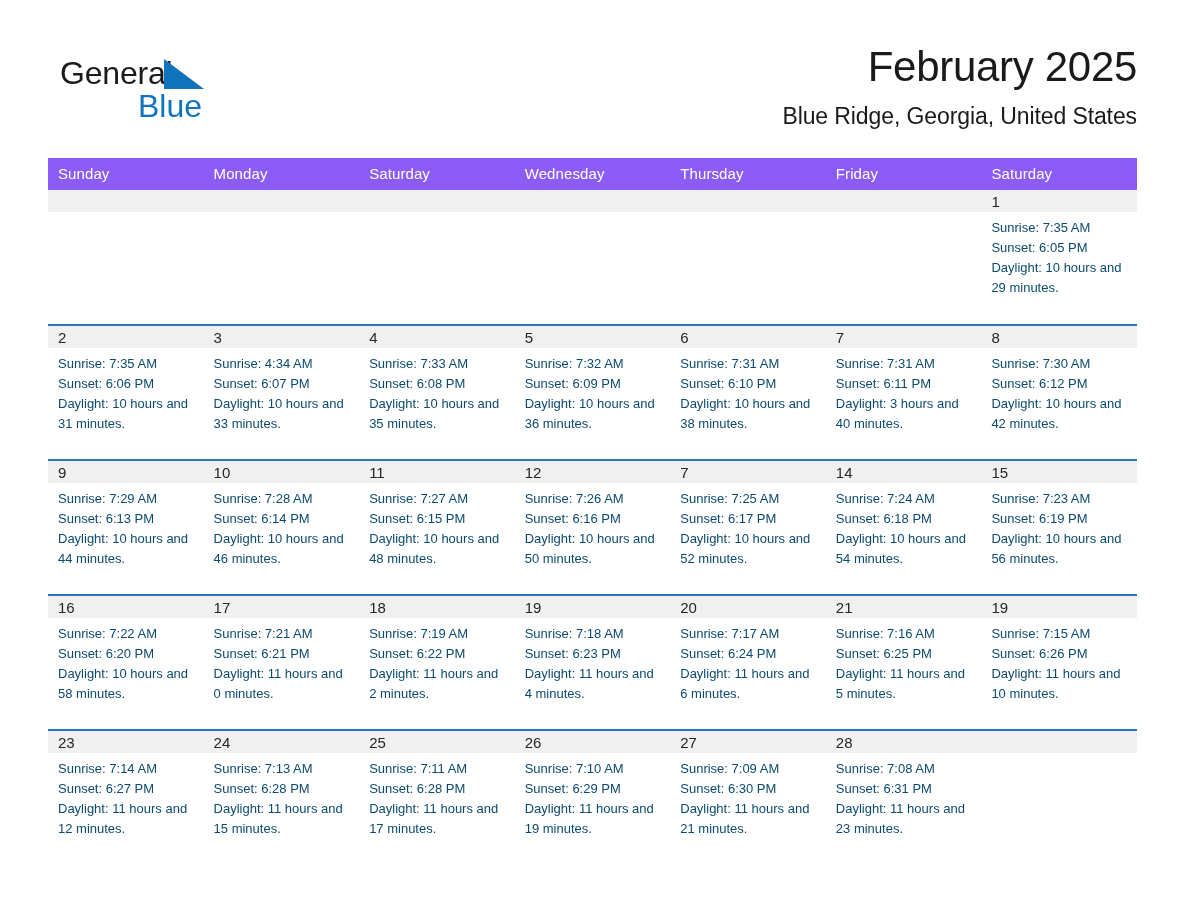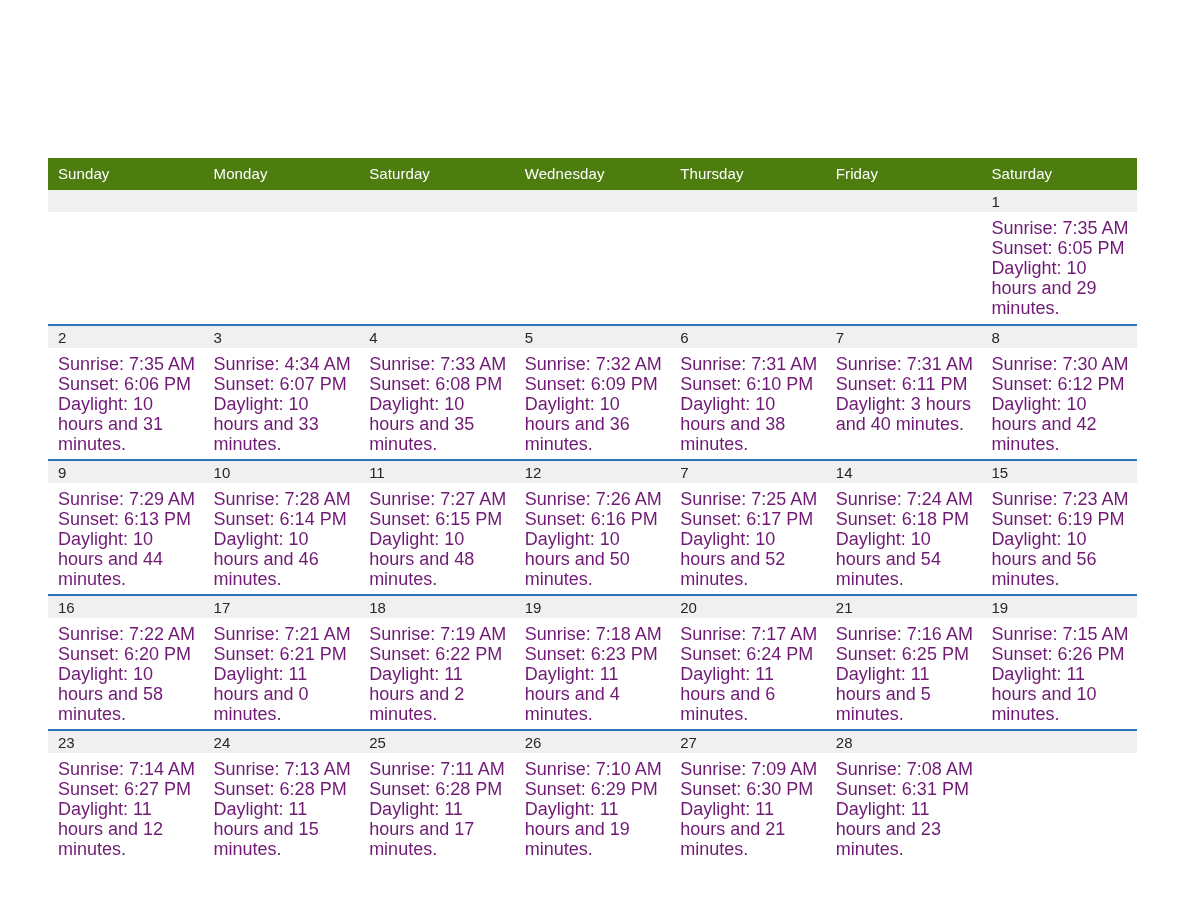--- a/index.html
+++ b/index.html
@@ -89,21 +89,21 @@
     position: absolute;
     left: 48px;
     top: 158px;
     width: 1089px;
     border-collapse: collapse;
     table-layout: fixed;
   }
   .calendar col { width: 155.57px; }
 
   .calendar thead th {
-    background: #4d7c0f;
+    background: #8b5cf6;
     color: #ffffff;
     font-size: 15px;
     font-weight: 400;
     text-align: left;
     padding: 7px 0 8px 10px;
     height: 30px;
     vertical-align: middle;
     letter-spacing: 0.1px;
   }
 
@@ -121,32 +121,43 @@
     height: 22px;
     font-size: 15px;
     color: #262626;
     padding: 2px 0 0 10px;
     line-height: 20px;
   }
   td.empty-cell .info { visibility: hidden; }
 
   .info {
     padding: 6px 8px 0 10px;
-    font-size: 18px;
+    font-size: 13px;
     line-height: 20px;
-    color: #701a75;
+    color: #0c4a6e;
   }
   .info div { white-space: nowrap; }
   .info .daylight { white-space: normal; }
 </style>
 </head>
 <body>
 
 <div class="page">
 
+  <div class="top">
+    <div class="brand">
+      <span class="brand-general">General</span>
+      <span class="brand-tri"></span>
+      <span class="brand-blue">Blue</span>
+    </div>
+    <div class="title-block">
+      <div class="cal-title">February 2025</div>
+      <div class="cal-subtitle">Blue Ridge, Georgia, United States</div>
+    </div>
+  </div>
 
   <table class="calendar">
     <colgroup>
       <col>
         <col>
         <col>
         <col>
         <col>
         <col>
         <col>

